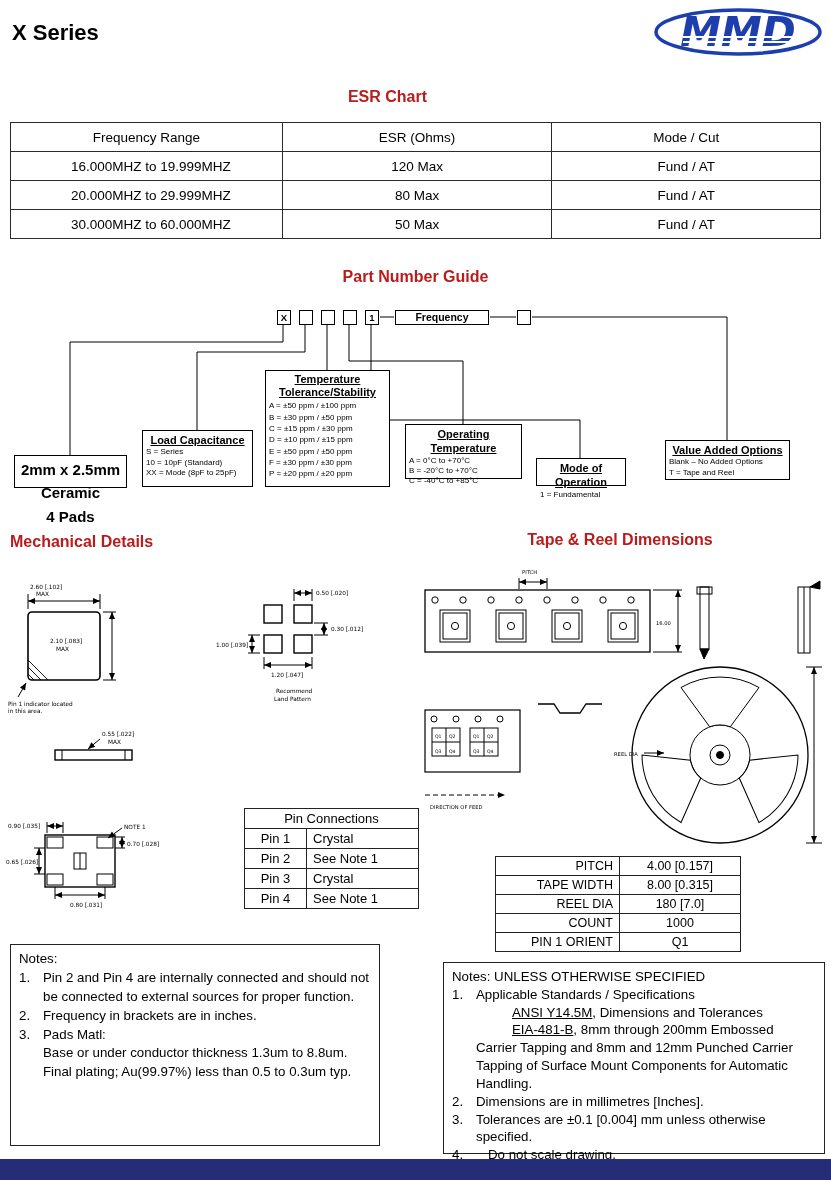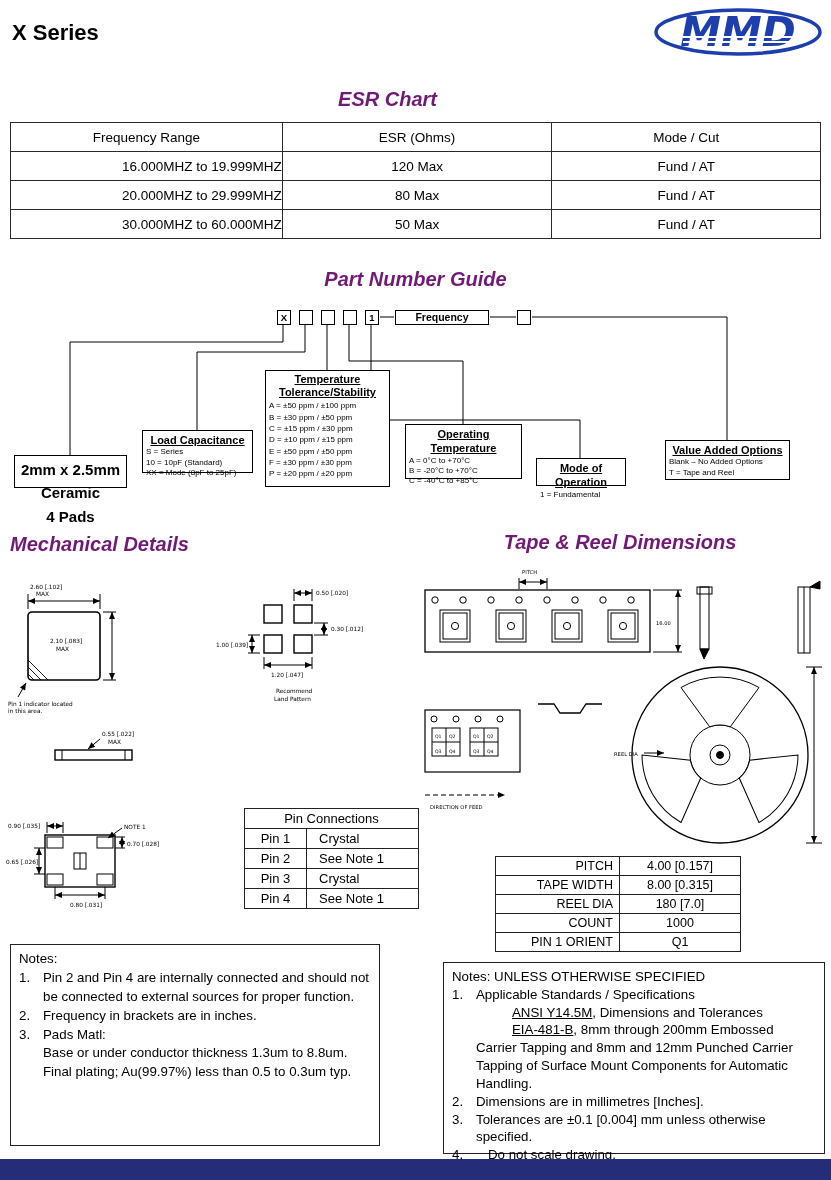--- a/index.html
+++ b/index.html
@@ -1,40 +1,40 @@
 <!DOCTYPE html>
 <html><head>
 <meta charset="utf-8">
 <style>
   *{margin:0;padding:0;box-sizing:border-box;}
   html,body{background:#fff;}
   .page{position:relative;width:831px;height:1180px;background:#fff;overflow:hidden;
         font-family:"Liberation Sans",sans-serif;color:#000;}
   .abs{position:absolute;}
-  .h1{font-size:20px;font-weight:bold;color:#701a75;font-style:italic;}
+  .h1{font-size:16px;font-weight:bold;color:#b91c1c;}
   .center{text-align:center;}
   table{border-collapse:collapse;background:#fff;}
   
   .esr{position:absolute;left:10px;top:122px;width:811px;}
   .esr th,.esr td{border:1px solid #2b2b2b;height:29px;font-size:13.5px;font-weight:normal;text-align:center;}
-  .esr td.l{text-align:right;padding-left:9px;}
+  .esr td.l{text-align:center;padding-left:9px;}
   
   .pnbox{position:absolute;border:1px solid #000;background:#fff;}
   .small-box{width:14px;height:15px;font-size:9.5px;font-weight:bold;text-align:center;line-height:13px;}
   .freq-box{width:94px;height:15px;font-size:10.5px;font-weight:bold;text-align:center;line-height:13px;}
   .desc{font-size:8px;line-height:1.3;padding:2px 3px;}
   .desc .t{font-weight:bold;text-decoration:underline;text-align:center;font-size:11px;}
   .desc.tall{line-height:1.42;}
   .ceramic{font-size:15px;font-weight:bold;text-align:center;line-height:1.55;padding-top:2px;}
   
   .pins{position:absolute;left:200px;top:808px;margin-left:44px;}
   .pins td{border:1px solid #222;font-size:13px;height:20px;}
   .pins .hd{text-align:center;}
   .pins .p1{width:62px;text-align:center;}
-  .pins .p2{width:112px;text-align:left;padding-left:12px;}
+  .pins .p2{width:112px;text-align:left;padding-left:6px;}
   
   .trt{position:absolute;left:495px;top:856px;}
   .trt td{border:1px solid #222;font-size:12.5px;height:19px;}
   .trt .t1{width:124px;text-align:right;padding-right:6px;}
   .trt .t2{width:121px;text-align:center;}
   
   .notes{position:absolute;border:1px solid #222;background:#fff;font-size:13.3px;line-height:1.42;padding:5px 8px;}
   .ni{display:flex;}
   .ni .n{width:24px;flex:none;}
   .ni .x{flex:1;}
@@ -112,21 +112,21 @@
     <div class="pnbox small-box" style="left:343px;top:10px;"></div>
     <div class="pnbox small-box" style="left:365px;top:10px;">1</div>
     <div class="pnbox freq-box" style="left:395px;top:10px;">Frequency</div>
     <div class="pnbox small-box" style="left:517px;top:10px;"></div>
 
     <div class="pnbox ceramic" style="left:14px;top:155px;width:113px;height:33px;">
       <div>2mm x 2.5mm Ceramic</div>
       <div>4 Pads</div>
     </div>
 
-    <div class="pnbox desc" style="left:142px;top:130px;width:111px;height:43px;">
+    <div class="pnbox desc" style="left:142px;top:130px;width:111px;height:57px;">
       <div class="t">Load Capacitance</div>
       <div>S = Series</div>
       <div>10  = 10pF (Standard)</div>
       <div>XX = Mode (8pF to 25pF)</div>
     </div>
 
     <div class="pnbox desc tall" style="left:265px;top:70px;width:125px;height:117px;">
       <div class="t" style="line-height:1.15;">Temperature</div>
       <div class="t" style="line-height:1.15;margin-bottom:2px;">Tolerance/Stability</div>
       <div>A = ±50 ppm / ±100 ppm</div>

